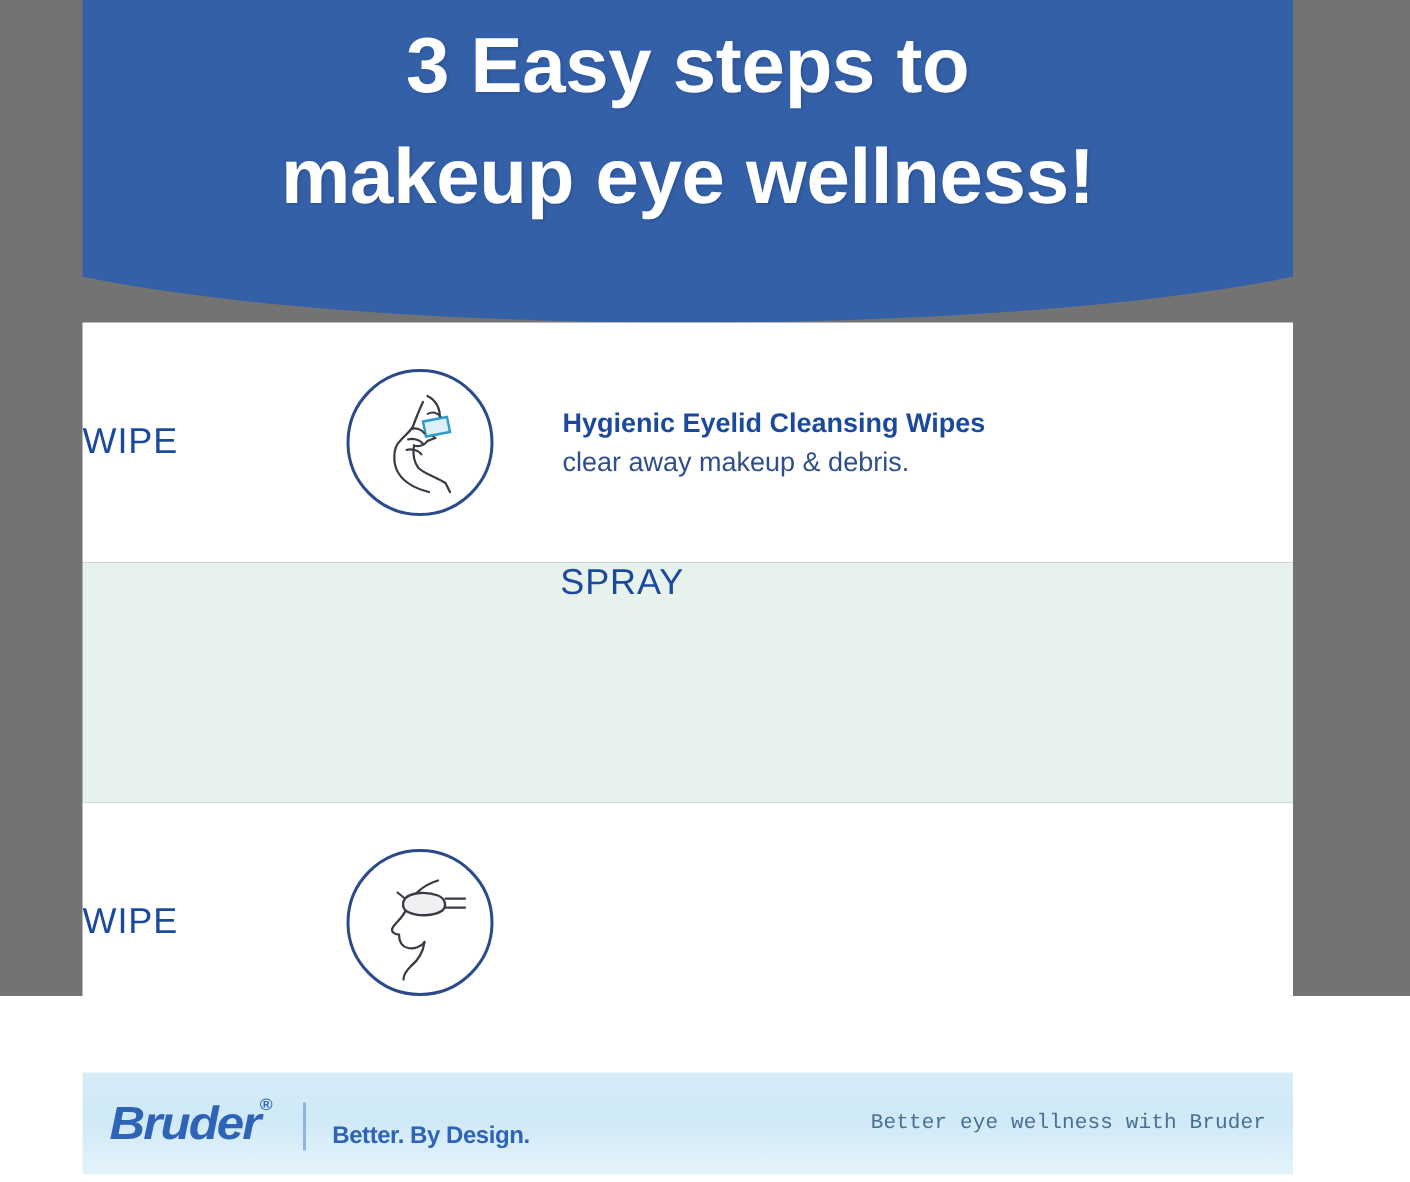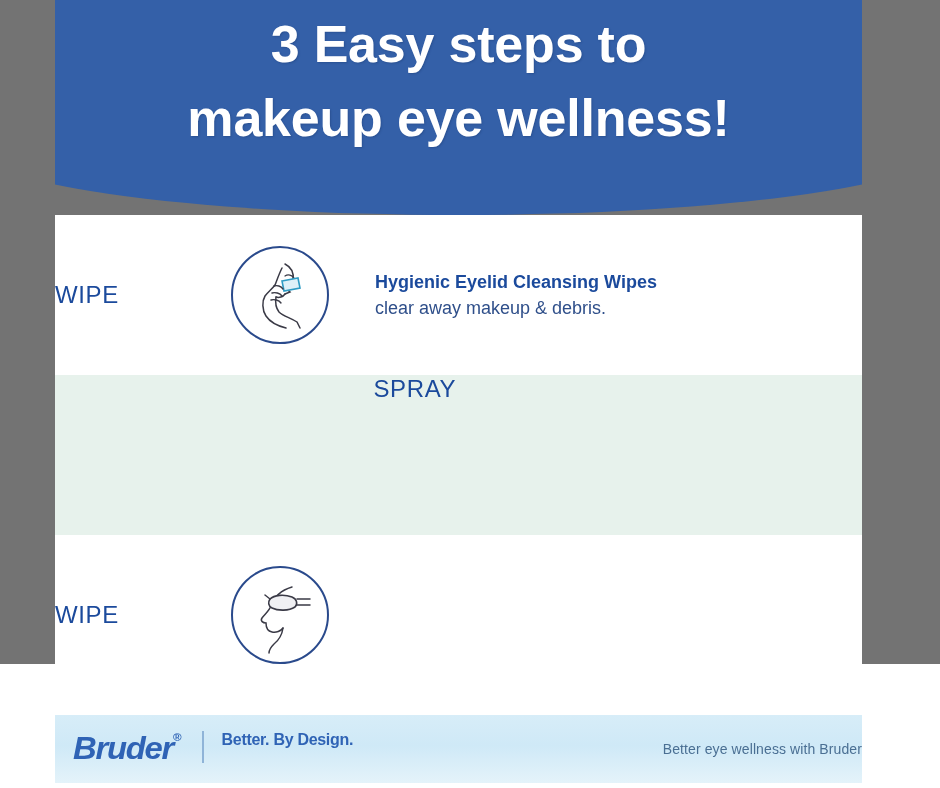--- a/index.html
+++ b/index.html
@@ -103,21 +103,21 @@
   .footer {
     position:absolute;
     left:55px; top:715px;
     width:807px; height:68px;
     background:linear-gradient(180deg,#d7edf8 0%, #cfe9f7 45%, #e4f3fa 100%);
     display:flex;
     align-items:center;
   }
   .footer-left {
     display:flex;
-    align-items:flex-start;
+    align-items:flex-end;
     padding-left:18px;
     flex:0 0 auto;
   }
   .brand-logo {
     color:#2f63b5;
     font-size:31px;
     font-weight:bold;
     font-style:italic;
     letter-spacing:-1.2px;
     font-family:"Liberation Sans", sans-serif;
@@ -136,23 +136,25 @@
     margin:0 18px 0 26px;
   }
   .brand-tagline {
     color:#2f63b5;
     font-size:16px;
     font-weight:bold;
     letter-spacing:-0.3px;
   }
   .footer-right {
     margin-left:auto;
+    padding-right:18px;
     color:#4a6f93;
     font-size:14px;
     letter-spacing:0.1px;
+    font-family:Liberation Mono, monospace;
   }
 </style>
 </head>
 <body>
 
 <div id="infographic">
 
   <div class="header-wrap">
     <div class="header-bg"></div>
     <div class="header-title">

